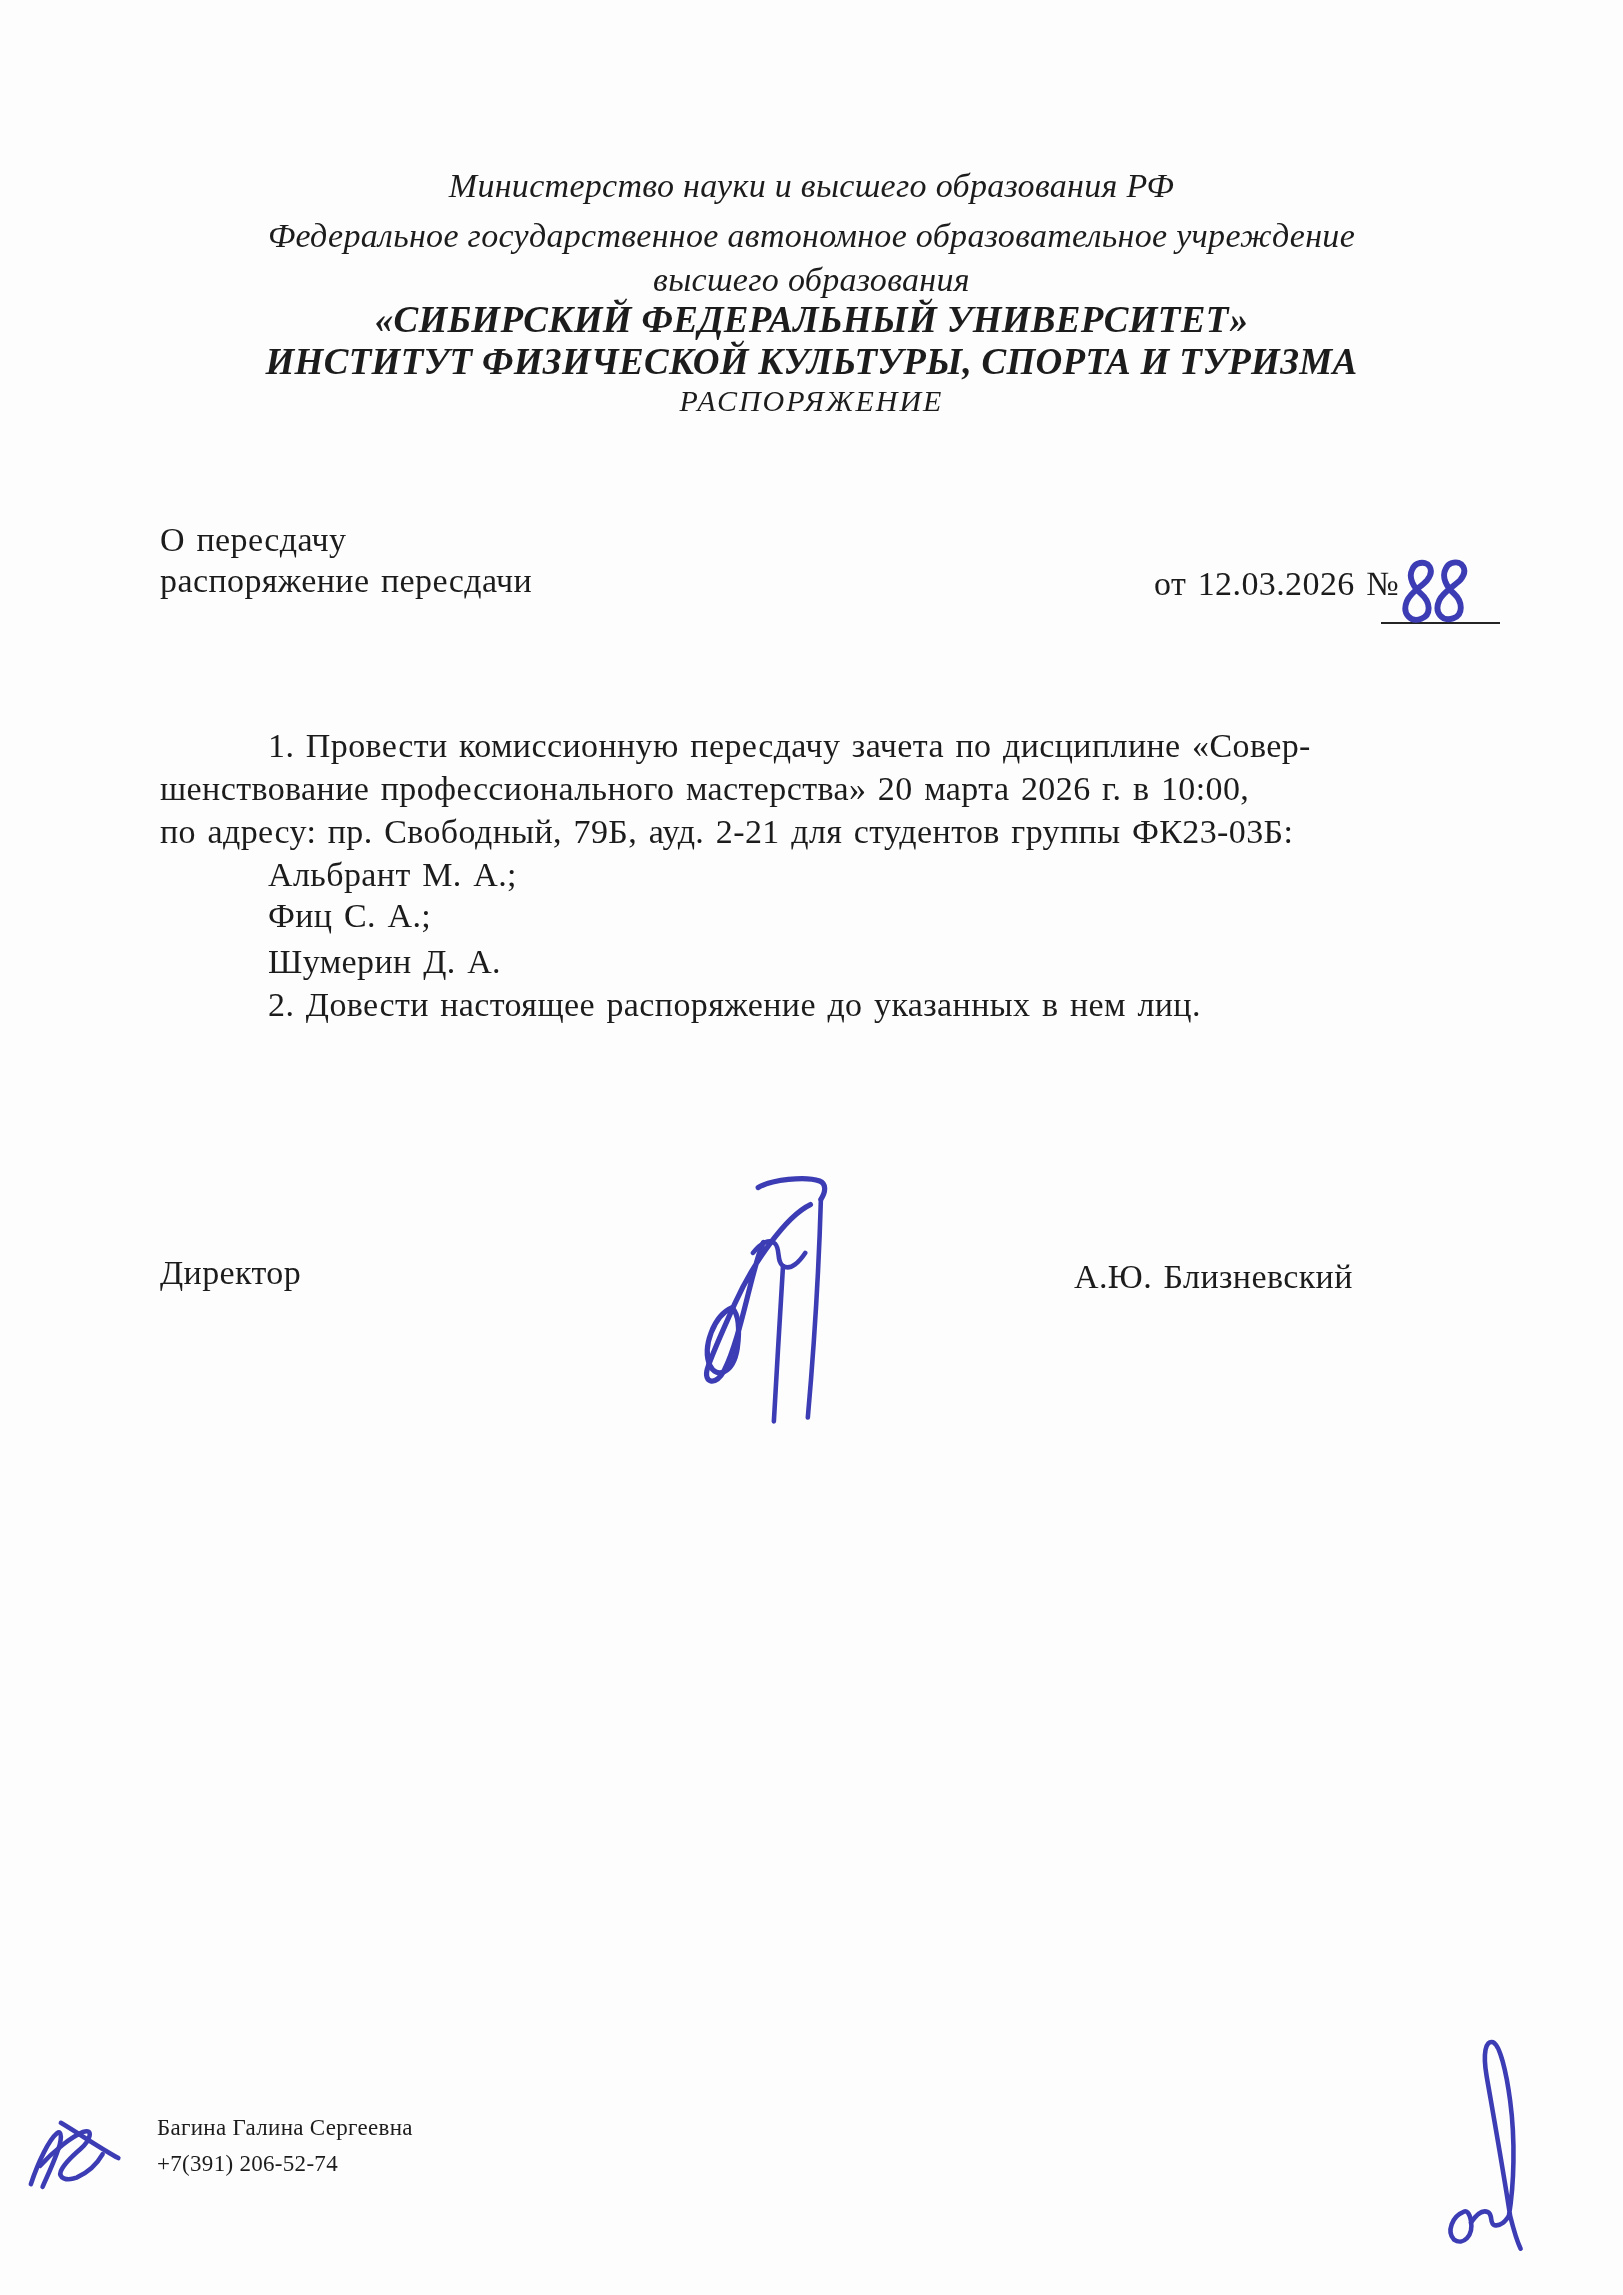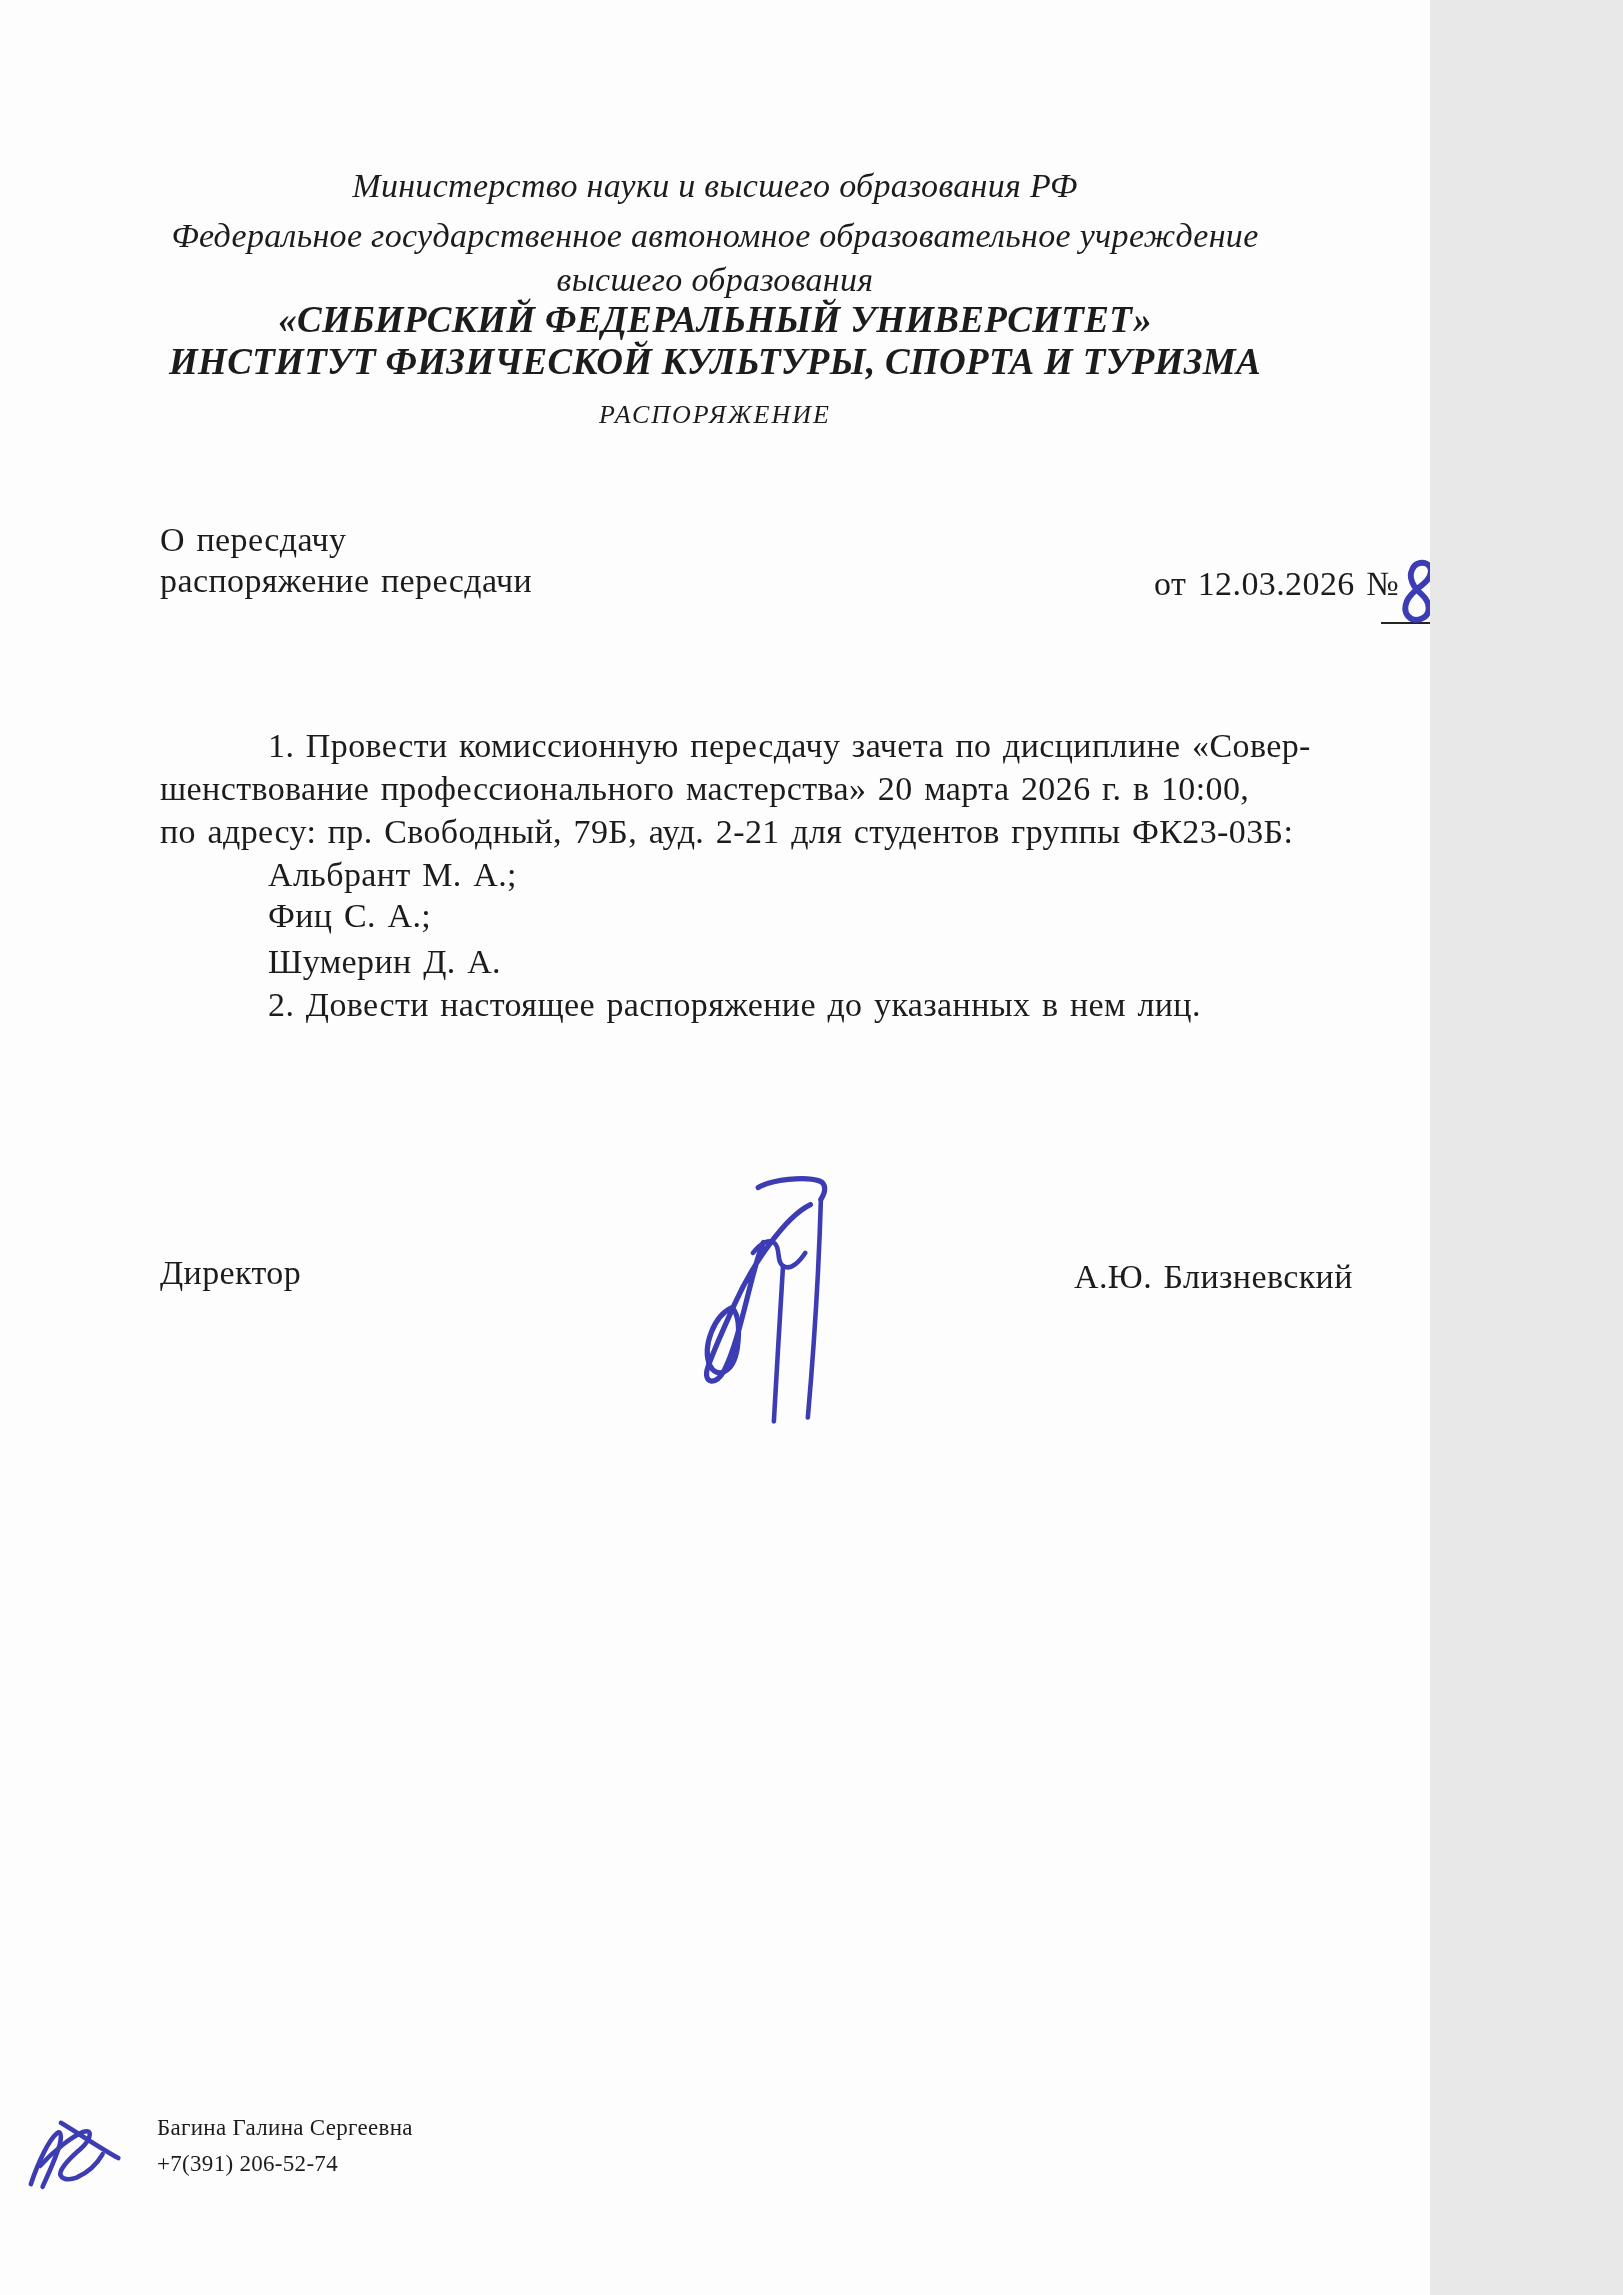--- a/index.html
+++ b/index.html
@@ -1,28 +1,28 @@
 <!DOCTYPE html>
 <html style="--ink: #3c3cb4; --text: #1c1c1c; --paper: #fdfdfd;font-size:10.5px"><head>
 <meta charset="utf-8">
 <style>
   html,body{margin:0;padding:0;background:#e8e8e8;}
   .page{
     position:relative;
-    width:1430px;height:2295px;
+    width:1623px;height:2295px;
     background:var(--paper,#fdfdfd);
     color:var(--text,#1c1c1c);
     font-family:"Liberation Serif","DejaVu Serif",serif;
     overflow:hidden;
   }
   .abs{position:absolute;}
   .center{left:0;right:0;text-align:center;}
   .hdr-it{font-style:italic;font-size:34px;letter-spacing:0.3px;}
   .hdr-bold{font-style:italic;font-weight:bold;font-size:37px;letter-spacing:0.3px;}
-  .hdr-doc{font-style:italic;font-size:26px;letter-spacing:2px;margin-top:16px;}
+  .hdr-doc{font-style:italic;font-size:30px;letter-spacing:2px;}
   .body-text{font-size:34px;letter-spacing:0.4px;word-spacing:2.6px;white-space:pre;}
   .indent{padding-left:108px;}
   .contact-text{font-size:23px;letter-spacing:0.3px;}
   .ink{color:var(--ink,#3c3cb4);}
   .ink path{stroke:currentColor;fill:none;stroke-linecap:round;stroke-linejoin:round;}
   .num-underline{border-top:2px solid #242424;height:0;width:119px;}
 </style>
 </head>
 <body>
 

